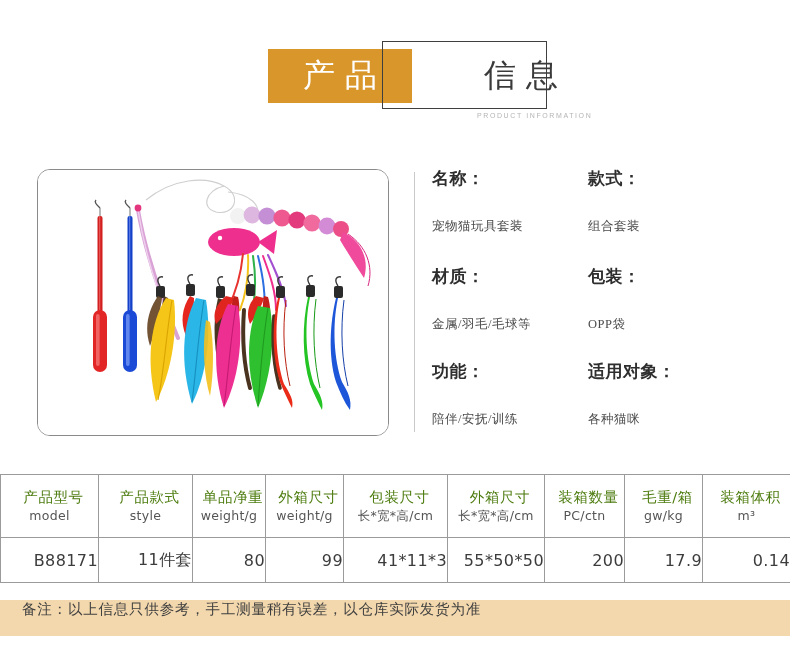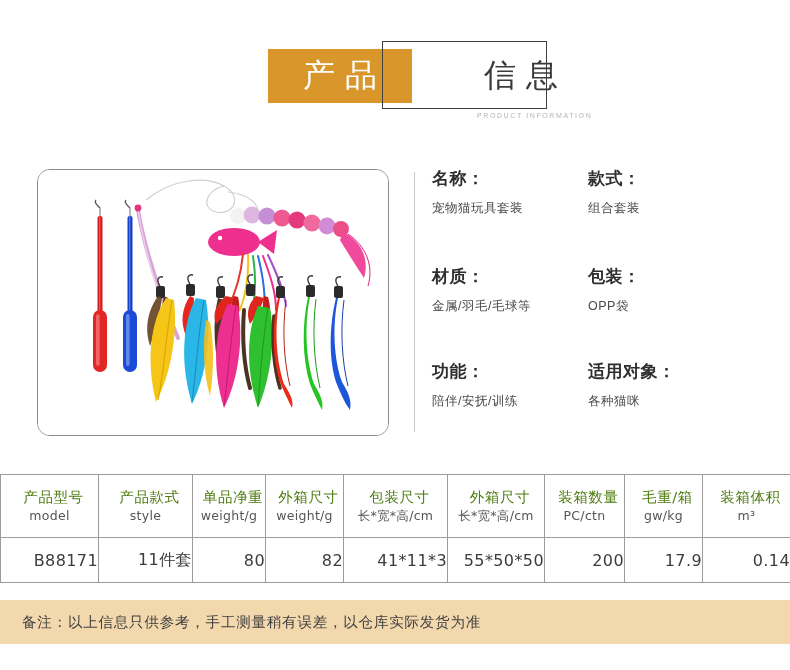--- a/index.html
+++ b/index.html
@@ -62,22 +62,22 @@
   .spec-row.r3{top:200px;}
   .spec-cell{position:absolute;top:0;width:160px;}
   .spec-cell.c1{left:0;}
   .spec-cell.c2{left:156px;}
   .spec-label{
     font-size:17px;font-weight:bold;color:#2e2e2e;
     font-family:"DejaVu Sans","Liberation Sans",sans-serif;
     letter-spacing:0.5px;line-height:22px;
   }
   .spec-value{
-    margin-top:11px;font-size:12.5px;color:#4a4a4a;
-    font-family:Liberation Sans, sans-serif;
+    margin-top:29px;font-size:12.5px;color:#4a4a4a;
+    font-family:Liberation Serif, serif;
     letter-spacing:0.5px;line-height:17px;
   }
 
   
   .table-wrap{position:absolute;left:0;top:474px;width:790px;}
   table.spec-table{
     border-collapse:collapse;width:790px;table-layout:fixed;
     font-family:"DejaVu Sans","Liberation Sans",sans-serif;
   }
   table.spec-table td{
@@ -85,22 +85,22 @@
     text-align:center;vertical-align:middle;
     color:#3c3c3c;padding:0;
   }
   table.spec-table tr.head td{height:62px;}
   table.spec-table tr.body td{height:44px;font-size:16px;letter-spacing:0.4px;text-align:right;}
   .th-cn{font-size:14.5px;line-height:20px;letter-spacing:0.6px;color:#4d7c0f;padding-left:8px;}
   .th-en{font-size:12.5px;line-height:18px;color:#555;letter-spacing:0.3px;}
 
   
   .note{
-    position:absolute;left:0;top:600px;width:790px;height:44px;
-    background:#f3d8ae;display:flex;align-items:center;
+    position:absolute;left:0;top:600px;width:790px;height:36px;
+    background:#f3d8ae;display:flex;align-items:flex-start;
   }
   .note-text{
     margin-left:22px;font-size:14.5px;color:#3f3f3f;letter-spacing:0.8px;
     font-family:"DejaVu Sans","Liberation Sans",sans-serif;
   }
 </style>
 </head>
 <body>
 
 <div class="page">
@@ -354,21 +354,21 @@
         </td>
         <td>
           <div class="th-cn">装箱体积</div>
           <div class="th-en">m³</div>
         </td>
       </tr>
       <tr class="body">
         <td>B88171</td>
         <td>11件套</td>
         <td>80</td>
-        <td>82</td>
+        <td>99</td>
         <td>41*11*3</td>
         <td>55*50*50</td>
         <td>200</td>
         <td>17.9</td>
         <td>0.14</td>
       </tr>
     </tbody>
       </table>
   </div>
 

